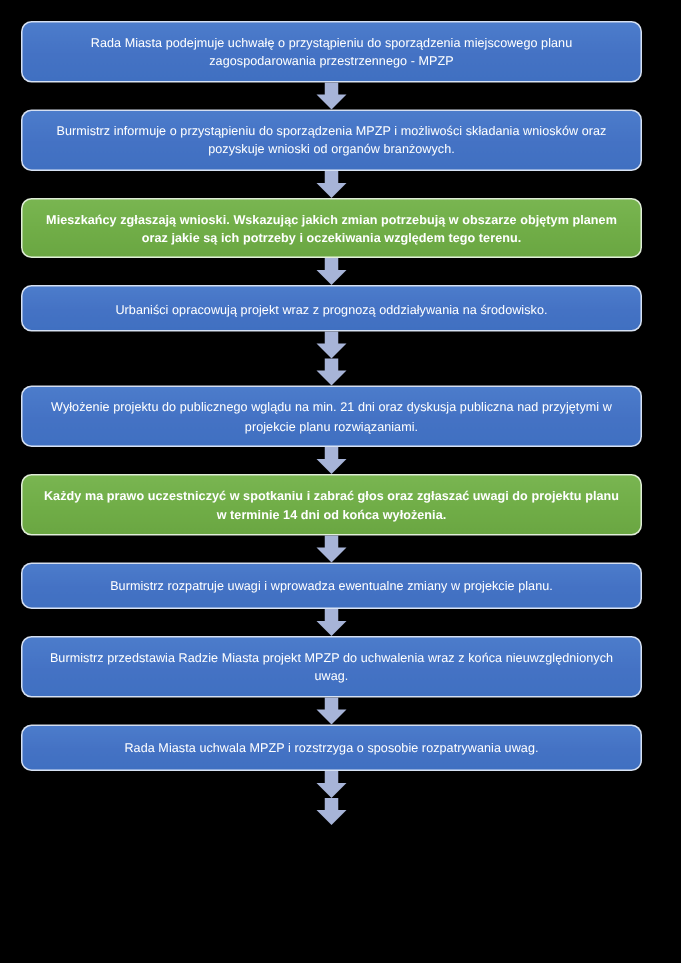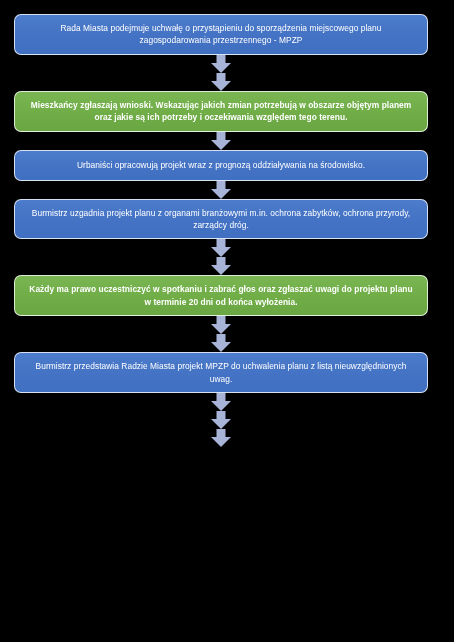--- a/index.html
+++ b/index.html
@@ -95,66 +95,75 @@
 <body>
 
 <div id="flowchart">
     <div class="step blue two-line">
       <span class="step-text">Rada Miasta podejmuje uchwałę o przystąpieniu do sporządzenia  miejscowego planu zagospodarowania przestrzennego - MPZP</span>
     </div>
     <div class="connector">
       <div class="stem"></div>
       <div class="head"></div>
     </div>
+    <div class="step blue two-line">
+      <span class="step-text">Burmistrz informuje o przystąpieniu do sporządzenia MPZP i możliwości składania wniosków oraz pozyskuje wnioski od organów branżowych.</span>
+    </div>
     <div class="connector">
       <div class="stem"></div>
       <div class="head"></div>
     </div>
     <div class="step green two-line">
       <span class="step-text">Mieszkańcy zgłaszają wnioski. Wskazując  jakich zmian potrzebują w obszarze objętym planem oraz jakie są ich potrzeby i oczekiwania względem tego terenu.</span>
     </div>
     <div class="connector">
       <div class="stem"></div>
       <div class="head"></div>
     </div>
     <div class="step blue one-line">
       <span class="step-text">Urbaniści opracowują projekt wraz z prognozą oddziaływania na środowisko.</span>
     </div>
     <div class="connector">
       <div class="stem"></div>
       <div class="head"></div>
     </div>
-    <div class="step blue two-line">
-      <span class="step-text">Burmistrz uzgadnia projekt planu z organami branżowymi m.in. ochrona zabytków, ochrona przyrody, zarządcy dróg.</span>
-    </div>
     <div class="connector">
       <div class="stem"></div>
       <div class="head"></div>
+    </div>
+    <div class="step blue two-line">
+      <span class="step-text">Wyłożenie projektu do publicznego wglądu na min. 21 dni oraz dyskusja publiczna nad przyjętymi w projekcie planu rozwiązaniami.</span>
     </div>
     <div class="connector">
       <div class="stem"></div>
       <div class="head"></div>
     </div>
     <div class="step green two-line">
-      <span class="step-text">Każdy ma prawo uczestniczyć w spotkaniu i zabrać głos oraz zgłaszać uwagi do projektu planu w terminie 20 dni od końca wyłożenia.</span>
+      <span class="step-text">Każdy ma prawo uczestniczyć w spotkaniu i zabrać głos oraz zgłaszać uwagi do projektu planu w terminie 14 dni od końca wyłożenia.</span>
     </div>
     <div class="connector">
       <div class="stem"></div>
       <div class="head"></div>
+    </div>
+    <div class="step blue one-line">
+      <span class="step-text">Burmistrz rozpatruje uwagi i wprowadza ewentualne zmiany w projekcie planu.</span>
     </div>
     <div class="connector">
       <div class="stem"></div>
       <div class="head"></div>
     </div>
     <div class="step blue two-line">
-      <span class="step-text">Burmistrz przedstawia Radzie Miasta projekt MPZP do uchwalenia planu z listą nieuwzględnionych uwag.</span>
+      <span class="step-text">Burmistrz przedstawia Radzie Miasta projekt MPZP do uchwalenia wraz z końca nieuwzględnionych uwag.</span>
     </div>
     <div class="connector">
       <div class="stem"></div>
       <div class="head"></div>
+    </div>
+    <div class="step blue one-line">
+      <span class="step-text">Rada Miasta uchwala MPZP i rozstrzyga o sposobie rozpatrywania uwag.</span>
     </div>
     <div class="connector">
       <div class="stem"></div>
       <div class="head"></div>
     </div>
     <div class="connector">
       <div class="stem"></div>
       <div class="head"></div>
     </div>
   </div>

